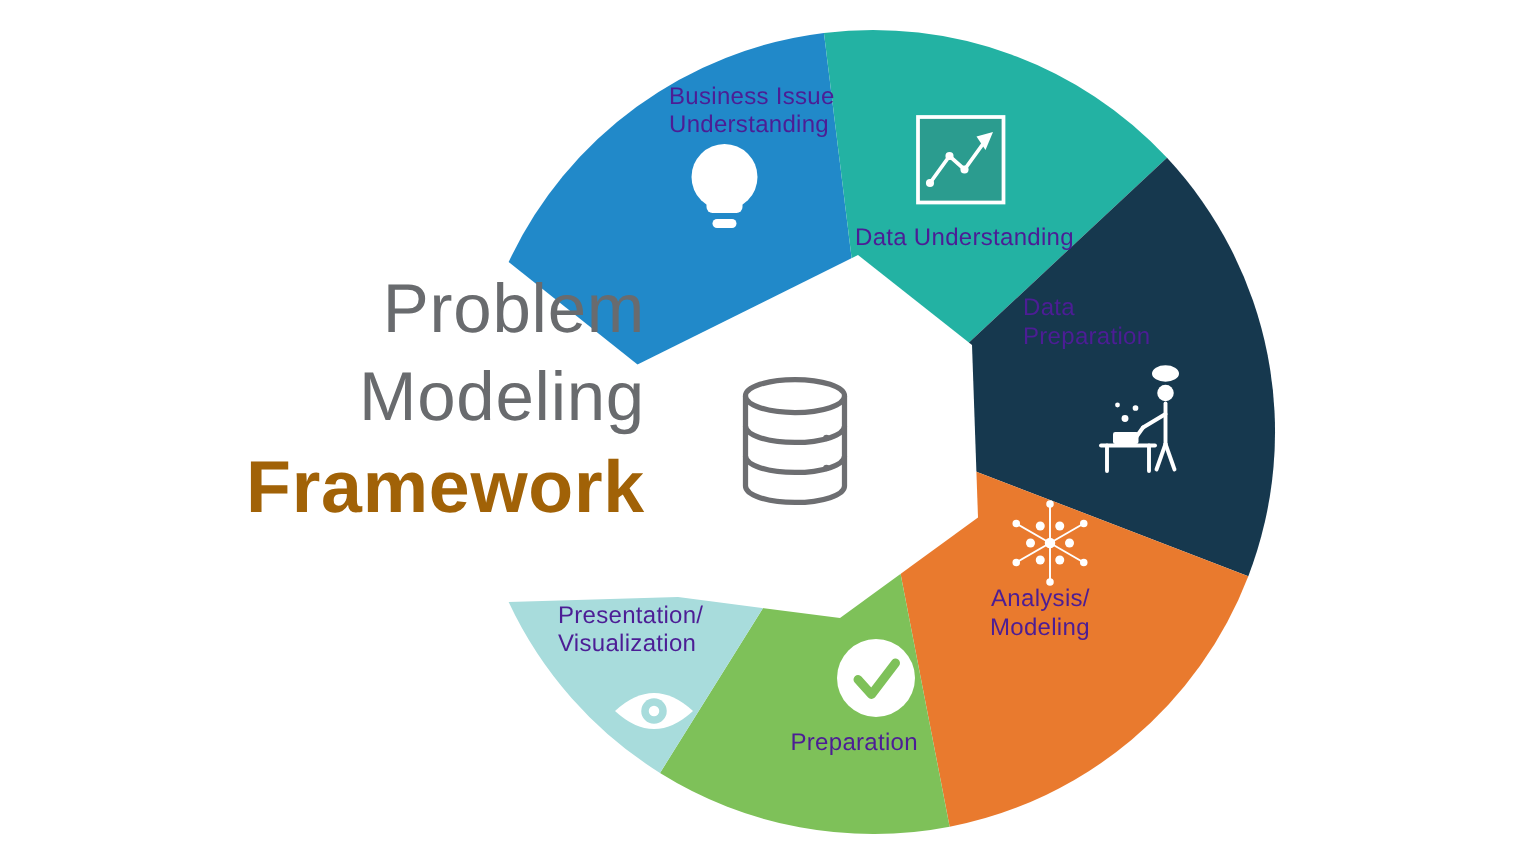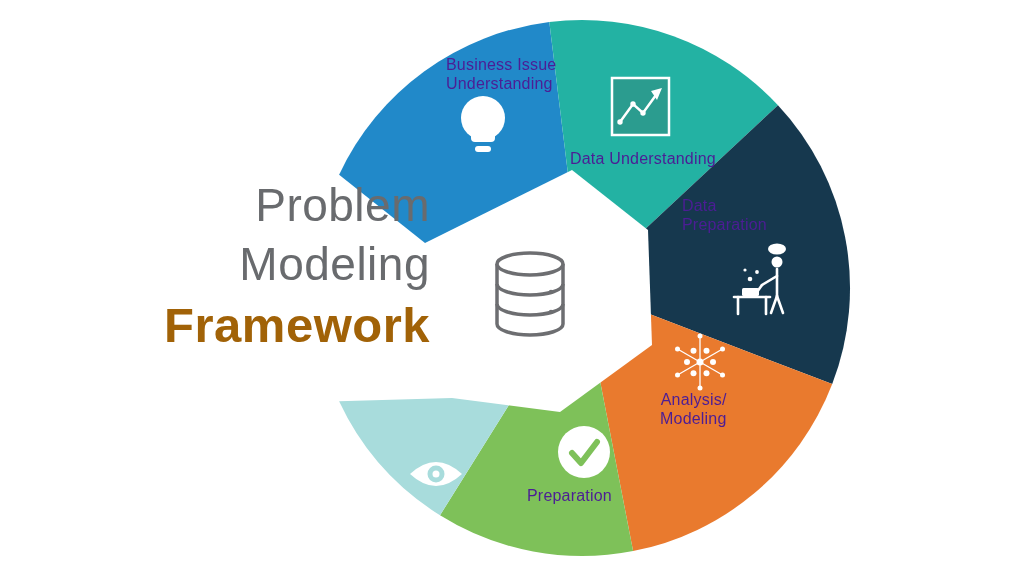--- a/index.html
+++ b/index.html
@@ -119,20 +119,22 @@
   </svg>
 
   <div class="seg-label lbl-business">Business Issue
 Understanding</div>
   <div class="seg-label lbl-understanding">Data Understanding</div>
   <div class="seg-label lbl-preparation">Data
 Preparation</div>
   <div class="seg-label lbl-analysis">Analysis/
 Modeling</div>
   <div class="seg-label lbl-validation">Preparation</div>
+  <div class="seg-label lbl-presentation">Presentation/
+Visualization</div>
 
   <div class="title">
     <div class="line">Problem</div>
     <div class="line">Modeling</div>
     <div class="bold">Framework</div>
   </div>
 
 </div>
 
 </body></html>

